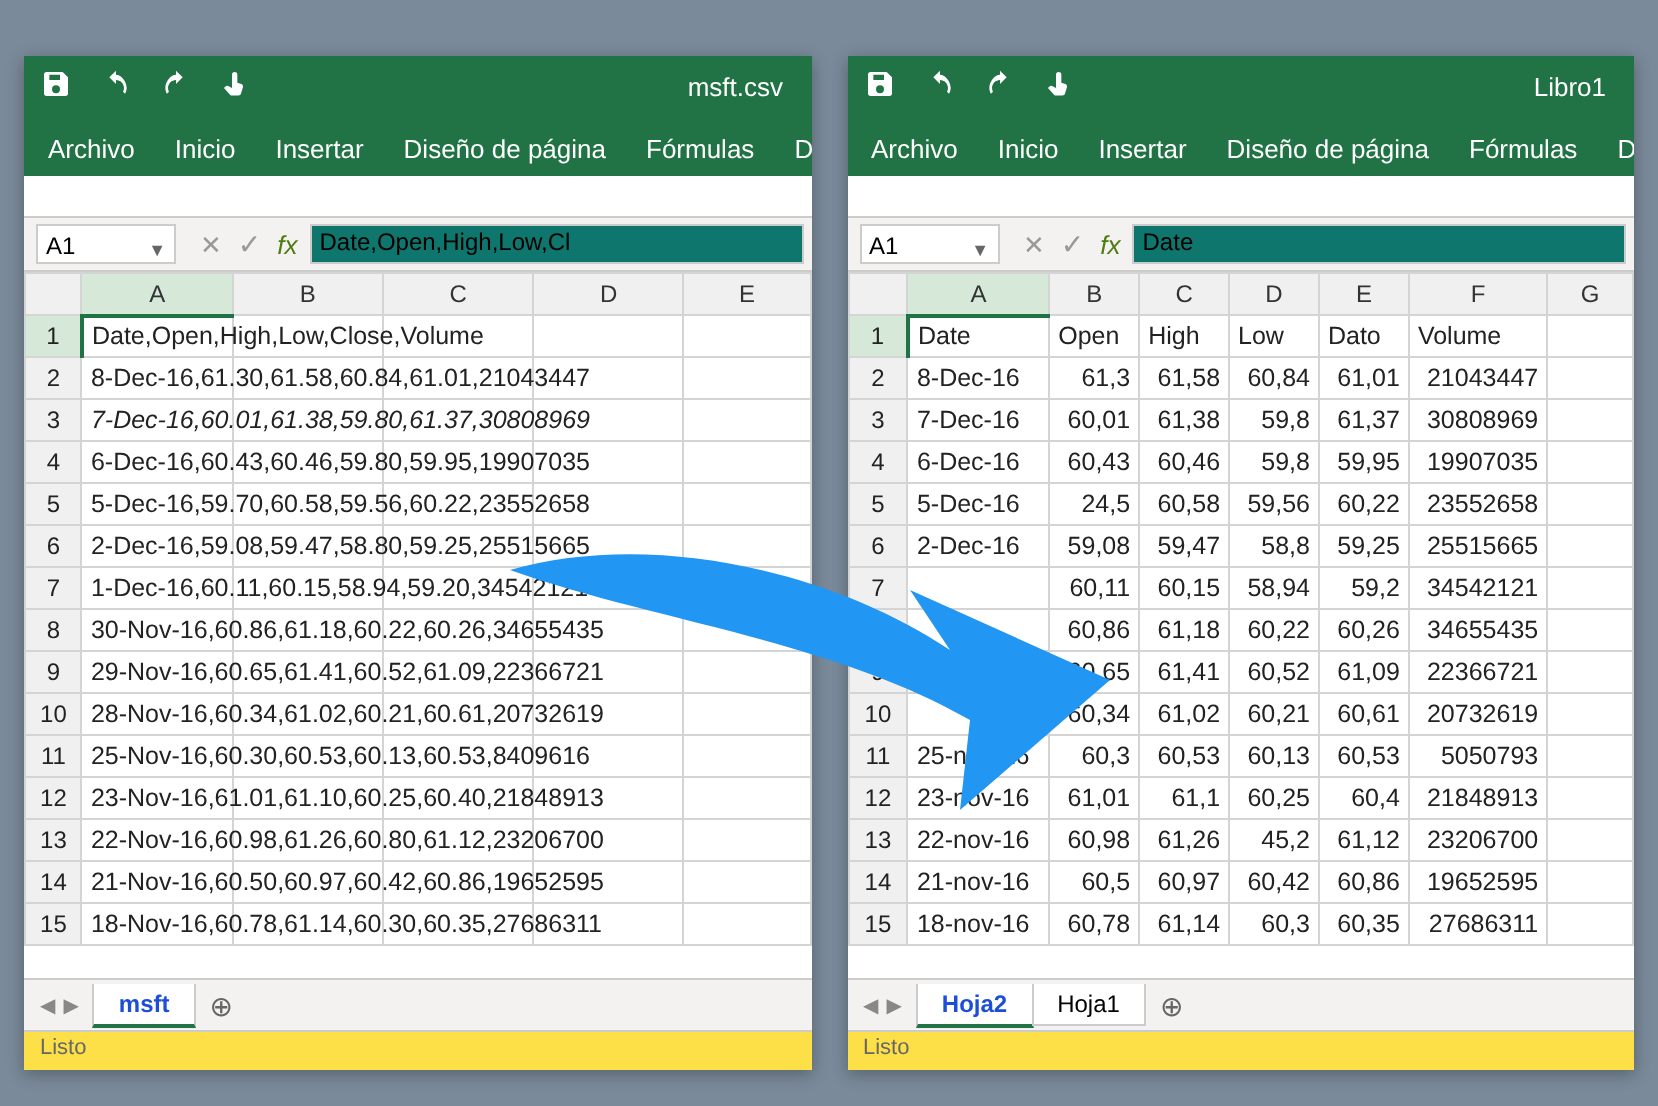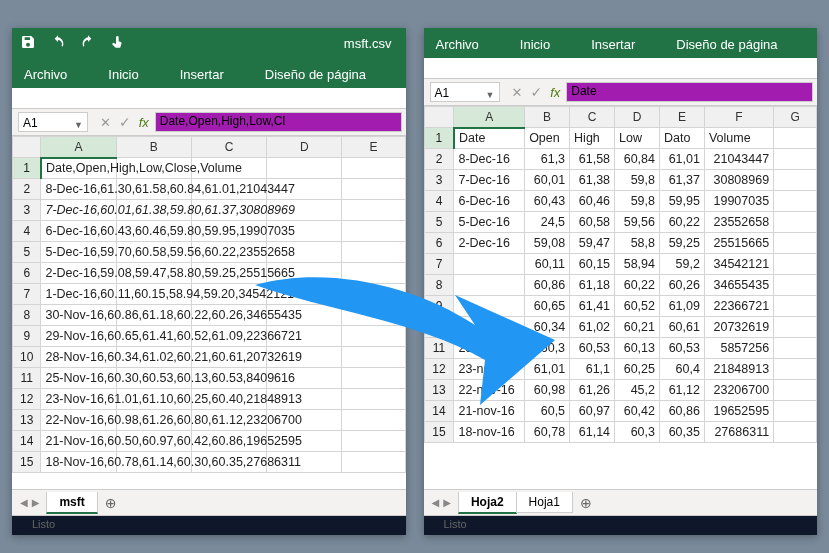--- a/index.html
+++ b/index.html
@@ -37,21 +37,20 @@
   .titlebar .spacer { flex:1; }
   .titlebar .filename { font-weight:400; padding-right:6px; overflow:hidden; white-space:nowrap; }
   .menubar {
     background: #217346;
     color: #fff;
     height: 30px;
     display: flex;
     align-items: flex-end;
     font-size: 13px;
     padding: 0 4px;
-    gap: 21px;
   }
   .menubar .tab {
     padding: 6px 10px;
     cursor: pointer;
     white-space: nowrap;
   }
   .menubar .tab:first-child { padding-left:8px; }
   .formula-row {
     display:flex;
     align-items:center;
@@ -64,21 +63,21 @@
   .namebox {
     width:70px; height:20px; border:1px solid #ccc; background:#fff;
     margin:0 6px; padding:1px 4px; font-size:12px;
     display:flex; align-items:flex-end; justify-content:space-between;
   }
   .namebox .dd { font-size:9px; color:#666; }
   .fx-controls { display:flex; gap:8px; align-items:center; color:#999; padding:0 6px; }
   .fx-controls .x { font-size:13px; }
   .fx-controls .chk { font-size:14px; }
   .fx-label { font-style:italic; color:#4d7c0f; padding:0 6px 0 2px; font-size:13px; }
-  .fx-input { flex:1; border:1px solid #ccc; background:#a21caf; height:20px; padding:1px 4px; font-size:12px; margin-right:4px; overflow:hidden; white-space:nowrap; }
+  .fx-input { flex:1; border:1px solid #ccc; background:#0f766e; height:20px; padding:1px 4px; font-size:12px; margin-right:4px; overflow:hidden; white-space:nowrap; }
   .grid-wrap { flex:1; overflow:hidden; position:relative; background:#fff; }
   table.sheet { border-collapse:collapse; font-size:12.5px; color:#222; width:100%; }
   table.sheet th, table.sheet td {
     border:1px solid #d4d4d4;
     height:21px;
     padding:0 4px;
     text-align:left;
     white-space:nowrap;
     overflow:hidden;
   }
@@ -108,23 +107,23 @@
   .sheettabs {
     height:26px; border-top:1px solid #ccc; display:flex; align-items:center;
     font-size:12px; background:#f3f2f1;
   }
   .sheettabs .nav { display:flex; gap:4px; padding:0 8px; color:#888; }
   .sheettabs .nav span { font-size:10px; }
   .sheettab {
     border:1px solid #ccc; border-top:none; padding:3px 12px; background:#fff;
     margin-left:-1px;
   }
-  .sheettab.active { border-bottom:2px solid #217346; color:#000000; font-weight:600; }
+  .sheettab.active { border-bottom:2px solid #217346; color:#1d4ed8; font-weight:600; }
   .sheettab.add { background:transparent; border:none; color:#666; font-size:14px; padding:0 8px; }
-  .statusbar { height:20px; background:#0f172a; border-top:1px solid #ccc; font-size:11px; color:#666; padding:2px 20px; }
+  .statusbar { height:20px; background:#fde047; border-top:1px solid #ccc; font-size:11px; color:#666; padding:2px 8px; }
   
   .arrow {
     position:absolute;
     left:245px; top:255px;
     width:320px; height:155px;
     pointer-events:none;
     z-index:50;
   }
   
   .left table.sheet td { max-width:0; }
@@ -332,20 +331,38 @@
         <span>◀</span>
         <span>▶</span>
       </div>
     <div class="sheettab active">msft</div>
     <div class="sheettab add">⊕</div>
   </div>
   <div class="statusbar">Listo</div>
 </div>
 
 <div class="excel-window right">
+  <div class="titlebar">
+    <div class="qat">
+      <span><svg viewBox="0 0 24 24">
+            <path d="M17 3H5a2 2 0 0 0-2 2v14a2 2 0 0 0 2 2h14a2 2 0 0 0 2-2V7l-4-4zM7 5h8v4H7V5zm5 14a3 3 0 1 1 0-6 3 3 0 0 1 0 6z"></path>
+          </svg></span>
+      <span><svg viewBox="0 0 24 24">
+            <path d="M12 5V2L7 7l5 5V9c3.3 0 6 2.7 6 6 0 1-.3 2-.7 2.8l1.5 1.5C19.5 18 20 16.6 20 15c0-5.5-4.5-10-8-10z"></path>
+          </svg></span>
+      <span><svg viewBox="0 0 24 24">
+            <path d="M12 5V2l5 5-5 5V9c-3.3 0-6 2.7-6 6 0 1 .3 2 .7 2.8l-1.5 1.5C4.5 18 4 16.6 4 15c0-5.5 4.5-10 8-10z"></path>
+          </svg></span>
+      <span><svg viewBox="0 0 24 24">
+            <path d="M9 11V5a2 2 0 1 1 4 0v6l3 1c1 .3 1.5 1.4 1.2 2.4l-1.5 5c-.2.8-1 1.3-1.8 1.3H9c-.6 0-1.1-.3-1.5-.7L3 15l1.3-1.3c.4-.4 1-.5 1.5-.3L9 15z"></path>
+          </svg></span>
+    </div>
+    <div class="spacer"></div>
+    <div class="filename">Libro1</div>
+  </div>
   <div class="menubar">
     <div class="tab">Archivo</div>
     <div class="tab">Inicio</div>
     <div class="tab">Insertar</div>
     <div class="tab">Diseño de página</div>
     <div class="tab">Fórmulas</div>
     <div class="tab">Dat</div>
   </div>
   <div class="formula-row">
     <div class="namebox">
@@ -484,21 +501,21 @@
             <td class="num">20732619</td>
             <td></td>
           </tr>
           <tr>
             <th>11</th>
             <td>25-nov-16</td>
             <td class="num">60,3</td>
             <td class="num">60,53</td>
             <td class="num">60,13</td>
             <td class="num">60,53</td>
-            <td class="num">5857256</td>
+            <td class="num">5050793</td>
             <td></td>
           </tr>
           <tr>
             <th>12</th>
             <td>23-nov-16</td>
             <td class="num">61,01</td>
             <td class="num">61,1</td>
             <td class="num">60,25</td>
             <td class="num">60,4</td>
             <td class="num">21848913</td>

